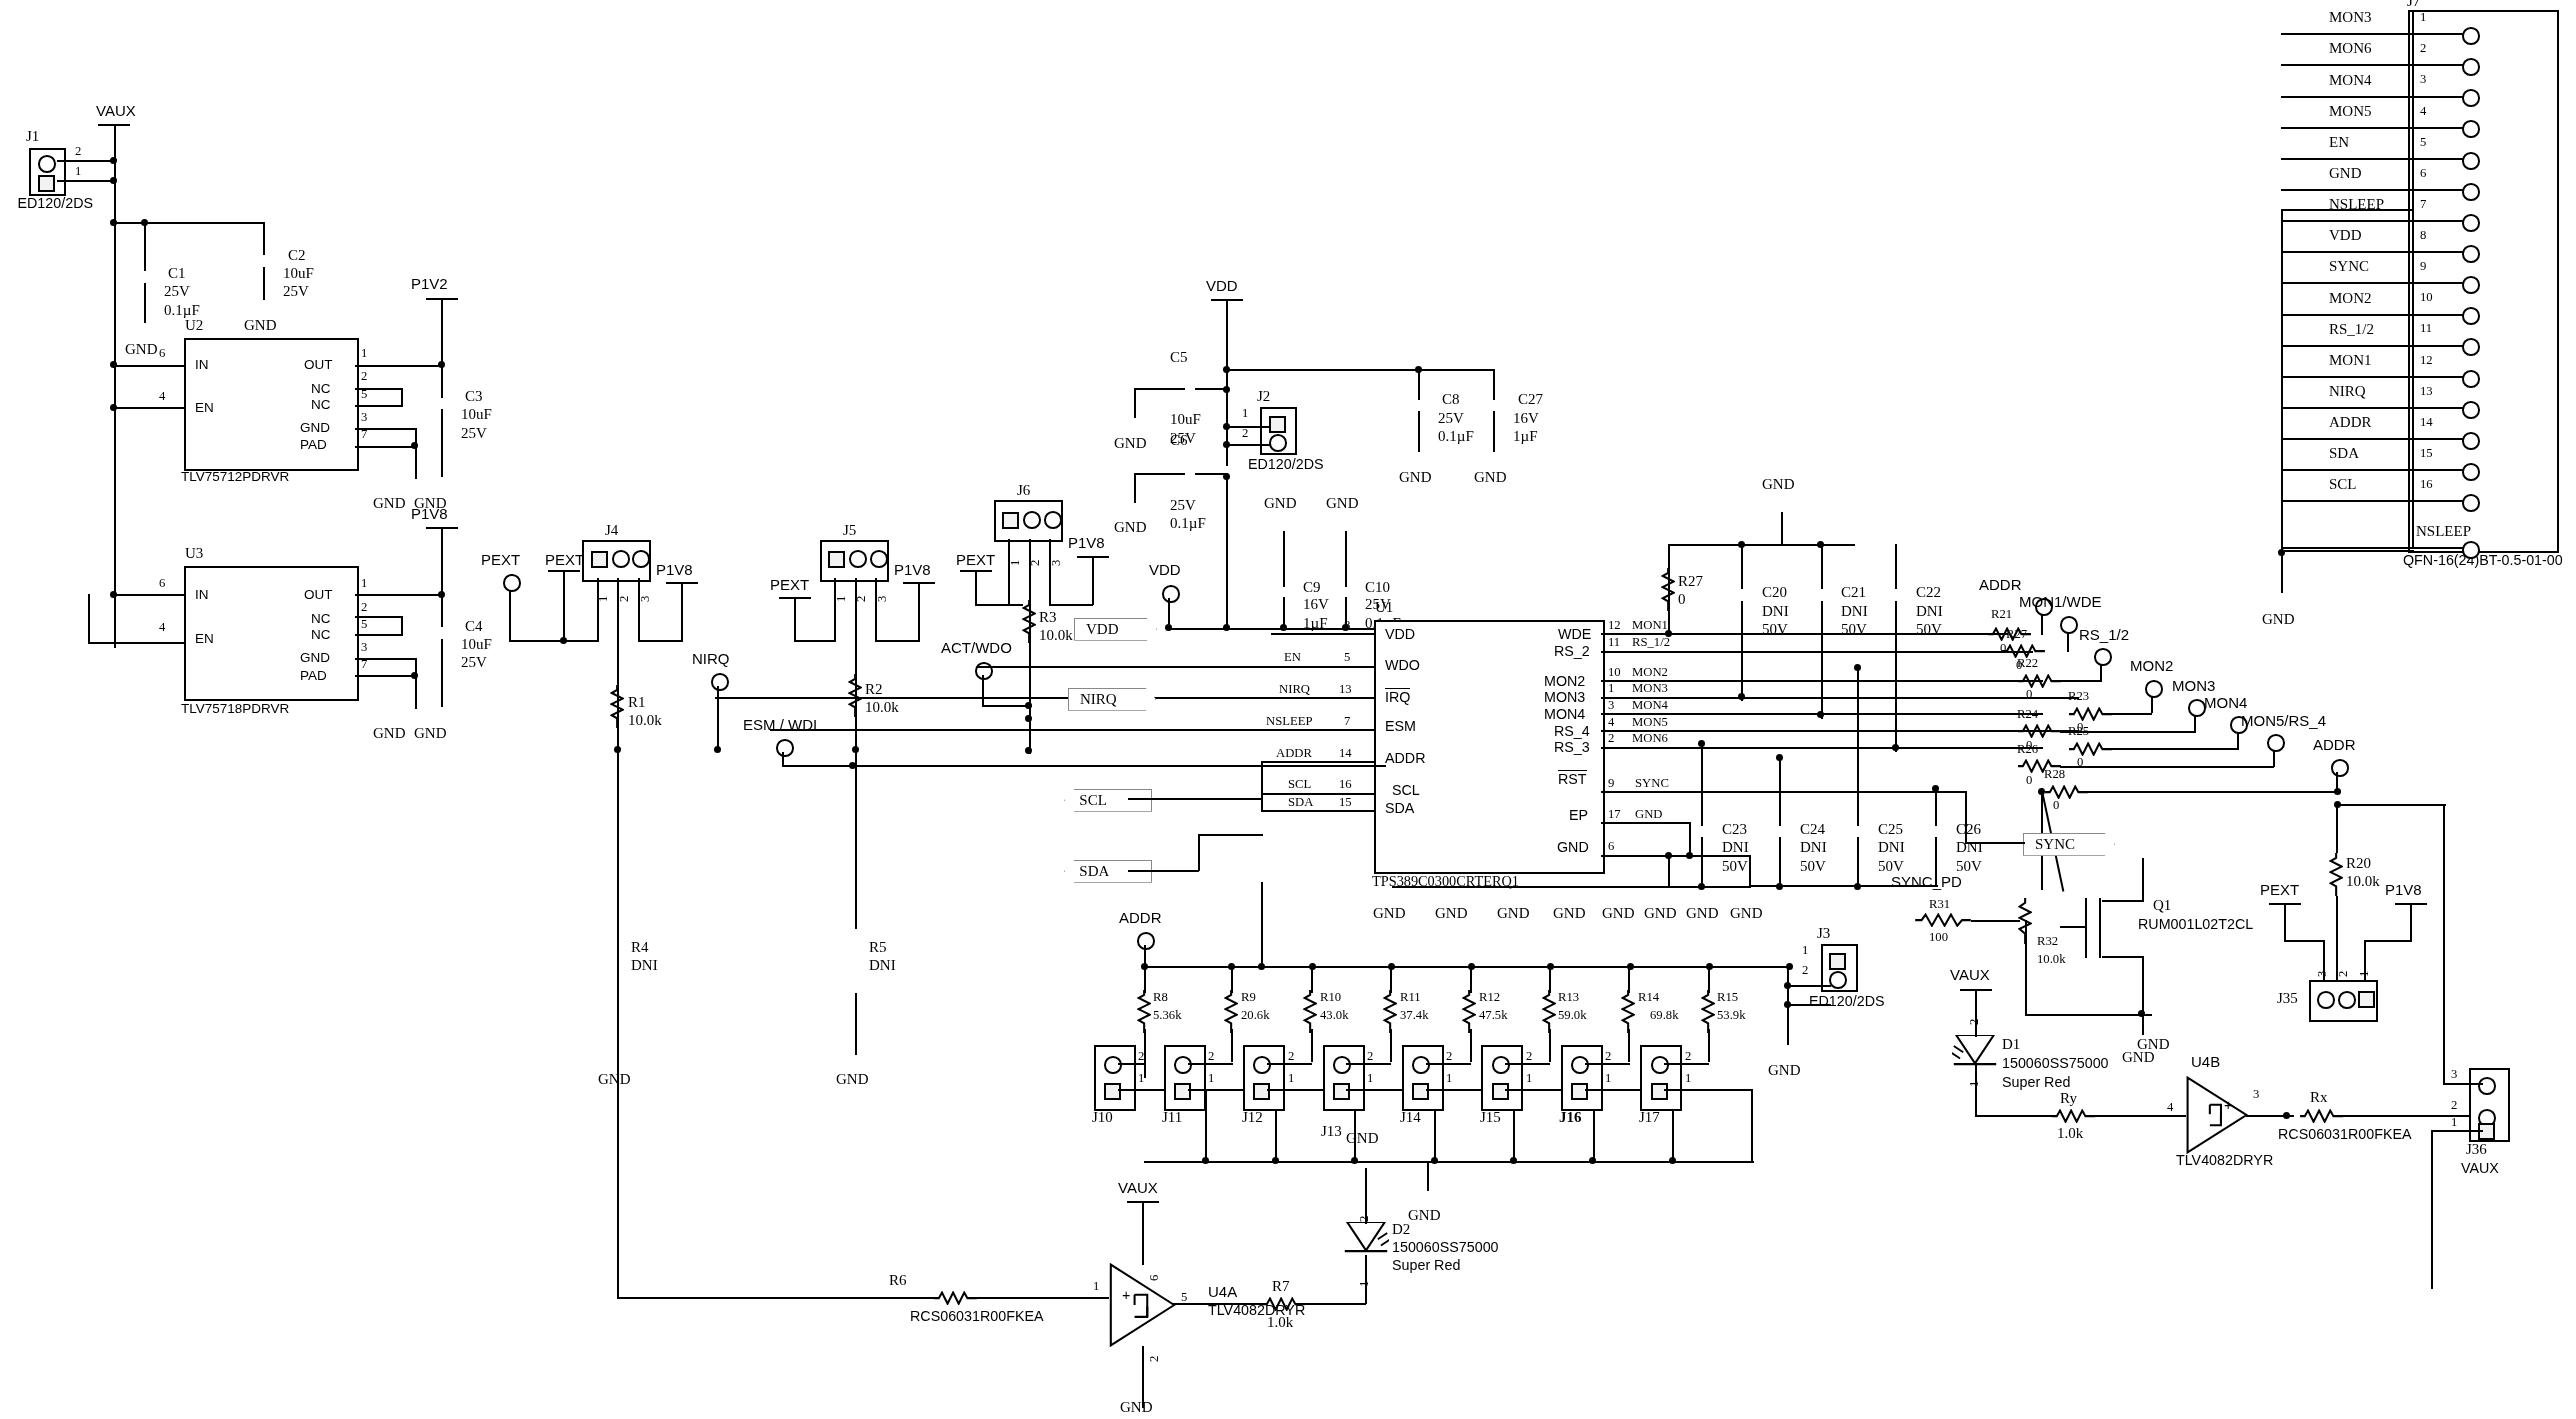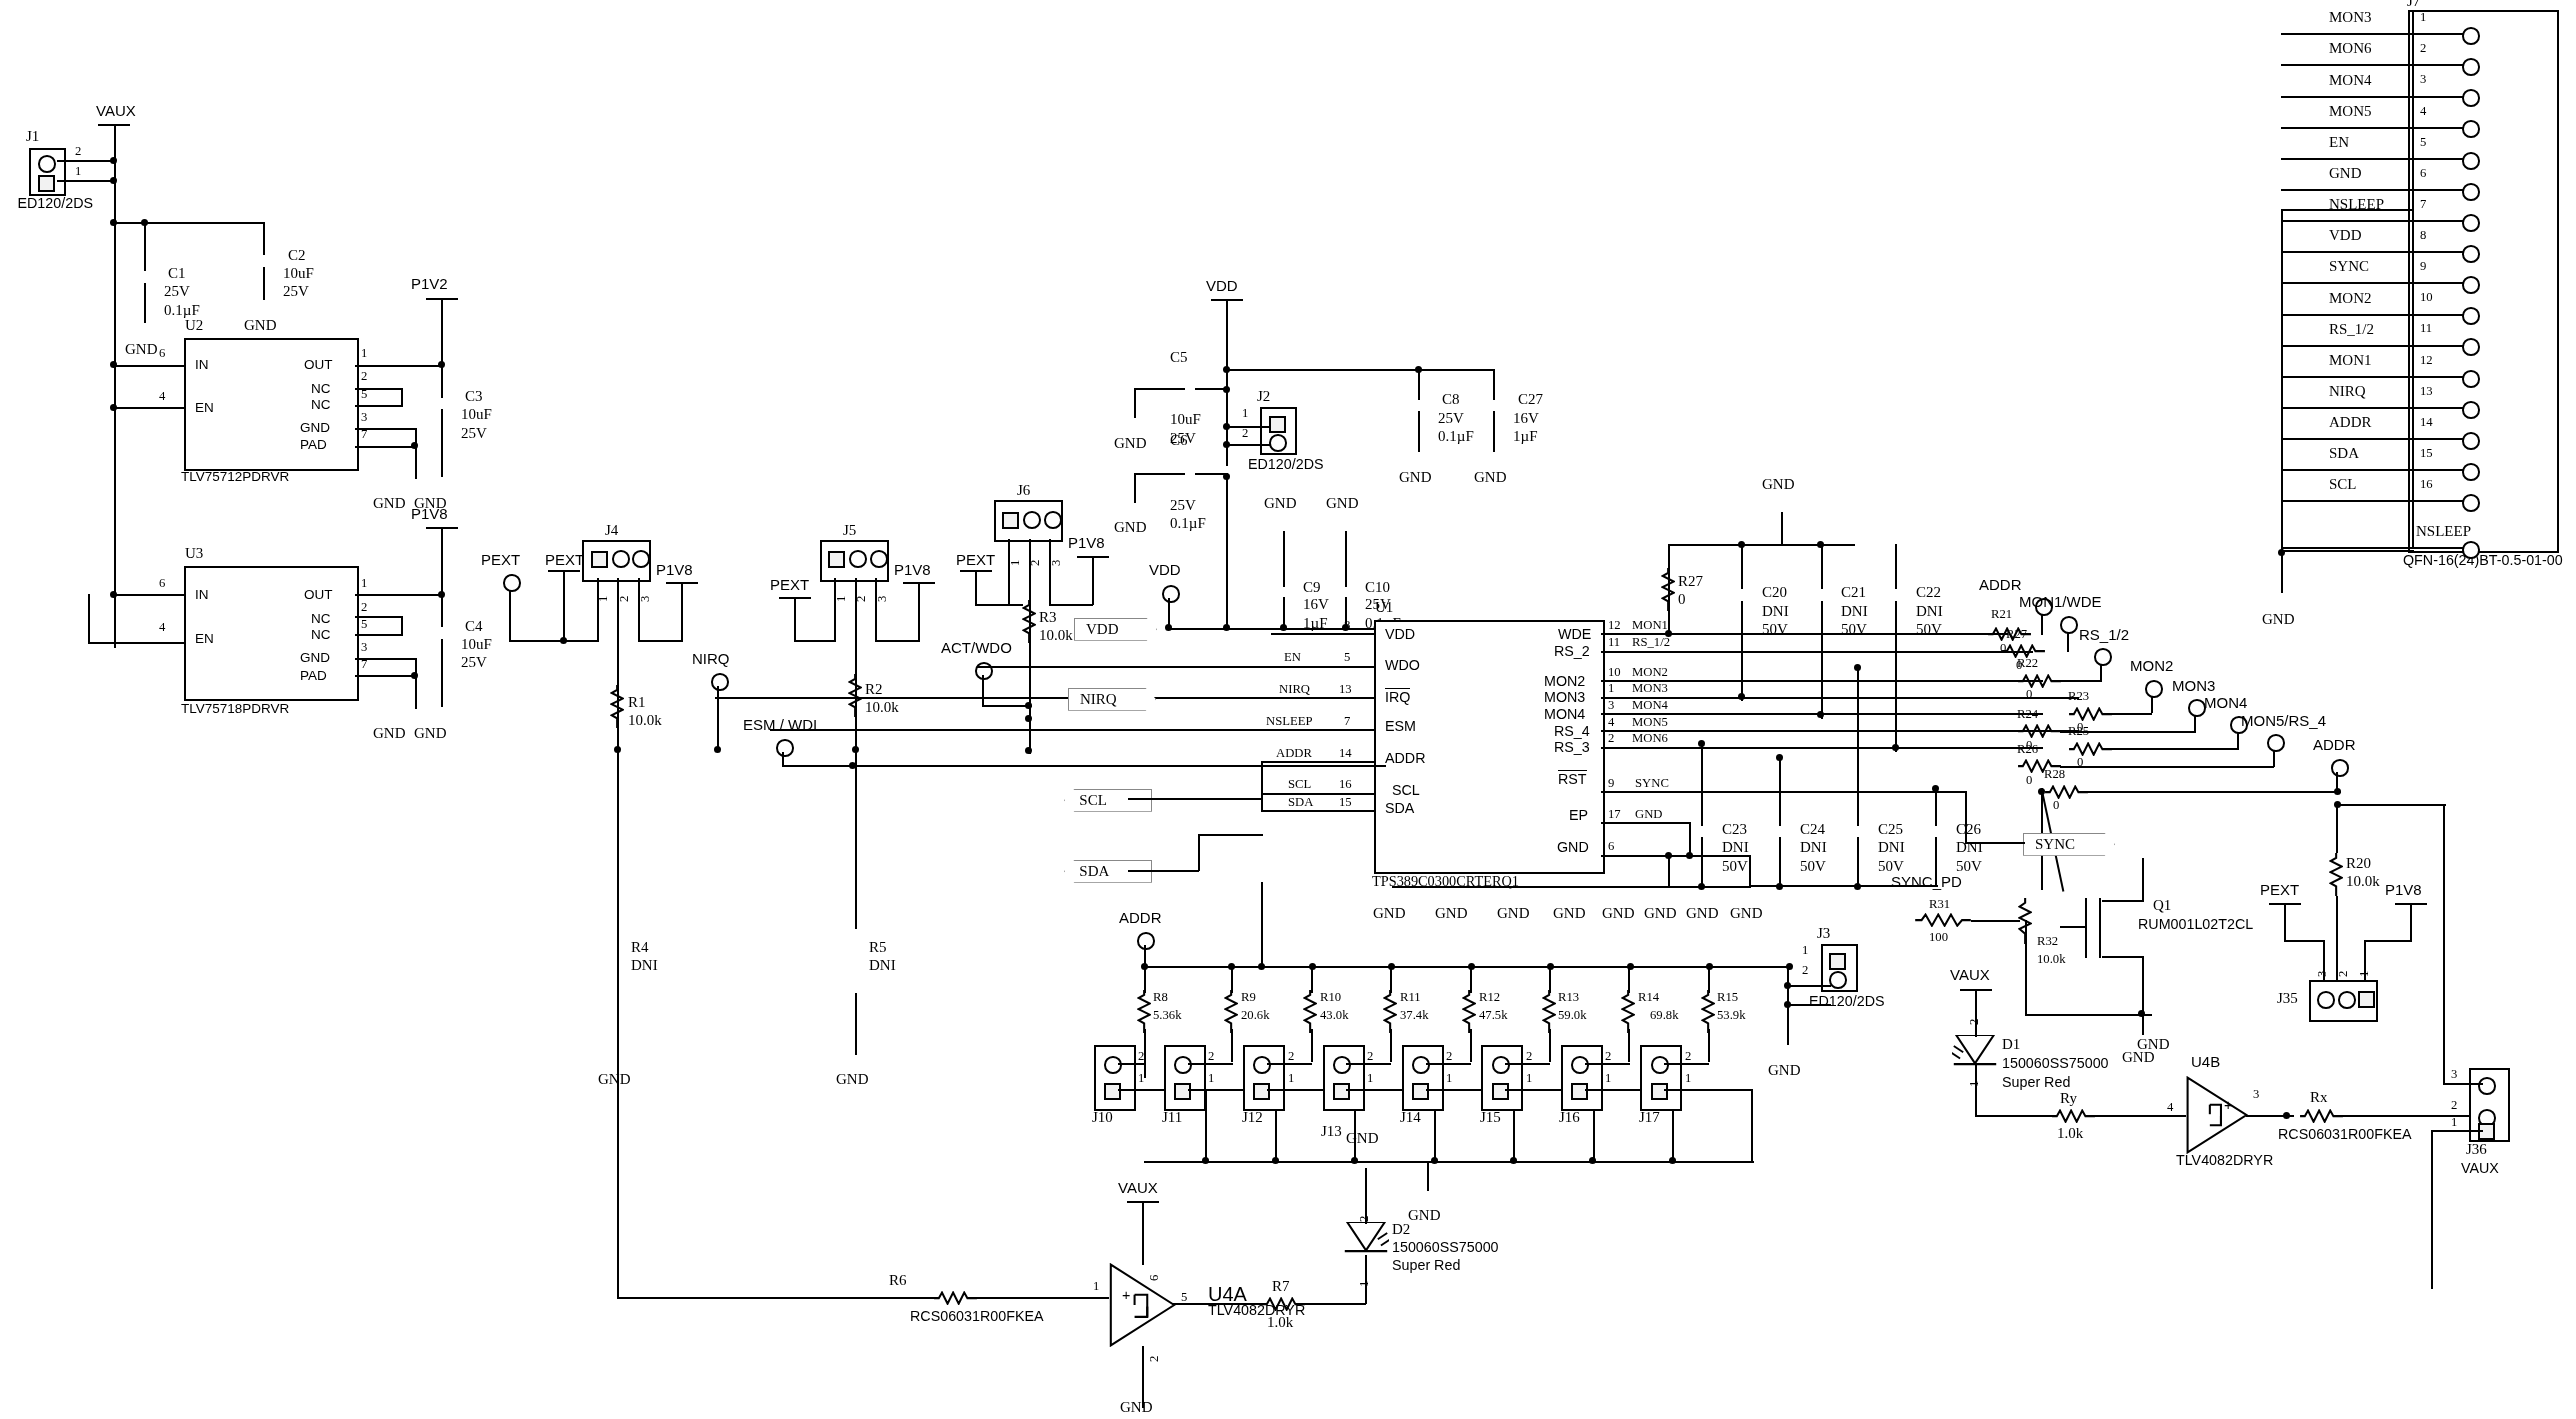--- a/index.html
+++ b/index.html
@@ -929,21 +929,21 @@
         <polyline points="9,0 9,6 2,10 16,17 2,24 16,31 2,38 9,42 9,54" fill="none" stroke="#000" stroke-width="2.6"></polyline>
       </svg>
 </div>
 <div class="ser sm" style="left:1638px;top:991px;">R14</div>
 <div class="ser sm" style="left:1638px;top:1009px;margin-left:12px;">69.8k</div>
 <div class="w wv" style="left:1628px;top:966px;height:27px;"></div>
 <div class="w wv" style="left:1628px;top:1029px;height:33px;"></div>
 <div class="box" style="left:1561px;top:1045px;width:38px;height:62px;"></div>
 <div class="port" style="left:1571px;top:1056px;"></div>
 <div class="sqg" style="left:1571px;top:1083px;"></div>
-<div class="ser" style="left:1559px;top:1110px;">J16</div>
+<div class="ser" style="left:1559px;top:1110px;font-weight:bold;">J16</div>
 <div class="ser sm" style="left:1605px;top:1050px;">2</div>
 <div class="ser sm" style="left:1605px;top:1072px;">1</div>
 <div class="w wh" style="left:1585px;top:1063px;width:45px;"></div>
 <div class="w wh" style="left:1585px;top:1089px;width:89px;"></div>
 <div class="w wv" style="left:1672px;top:1089px;height:73px;"></div>
 
 <div class="res" style="left:1701px;top:990px;">
   <svg width="14.3" height="43" viewBox="0 0 18 54">
         <polyline points="9,0 9,6 2,10 16,17 2,24 16,31 2,38 9,42 9,54" fill="none" stroke="#000" stroke-width="2.6"></polyline>
       </svg>
@@ -1027,21 +1027,21 @@
     <path d="M32 40 h16 v28 h-16" fill="none" stroke="#000" stroke-width="2.6"></path>
     <line x1="32" y1="40" x2="32" y2="53" stroke="#000" stroke-width="2.6"></line>
     <line x1="48" y1="55" x2="48" y2="68" stroke="#000" stroke-width="2.6"></line>
   </svg>
 </div>
 <div class="lbl" style="left:1122px;top:1288px;font-size:14.3px;">+</div>
 <div class="ser sm" style="left:1093px;top:1280px;">1</div>
 <div class="ser sm vert" style="left:1148px;top:1281px;">6</div>
 <div class="ser sm" style="left:1181px;top:1291px;">5</div>
 <div class="ser sm vert" style="left:1148px;top:1362px;">2</div>
-<div class="lbl" style="left:1208px;top:1284px;font-size:20px;">U4A</div>
+<div class="lbl" style="left:1208px;top:1284px;font-size:15px;">U4A</div>
 <div class="lbl" style="left:1208px;top:1303px;font-size:14.3px;">TLV4082DRYR</div>
 <div class="rail" style="left:1127px;top:1201px;"></div>
 <div class="lbl" style="left:1118px;top:1180px;">VAUX</div>
 <div class="w wv" style="left:1142px;top:1201px;height:64px;"></div>
 <div class="w wv" style="left:1142px;top:1346px;height:62px;"></div>
 <div class="gnd" style="left:1125px;top:1406px;"></div>
 <div class="ser" style="left:1120px;top:1400px;">GND</div>
 <div class="w wh" style="left:1172px;top:1303px;width:92px;"></div>
 <div class="res" style="left:1262px;top:1297px;">
   <svg width="43" height="14.3" viewBox="0 0 54 18">

